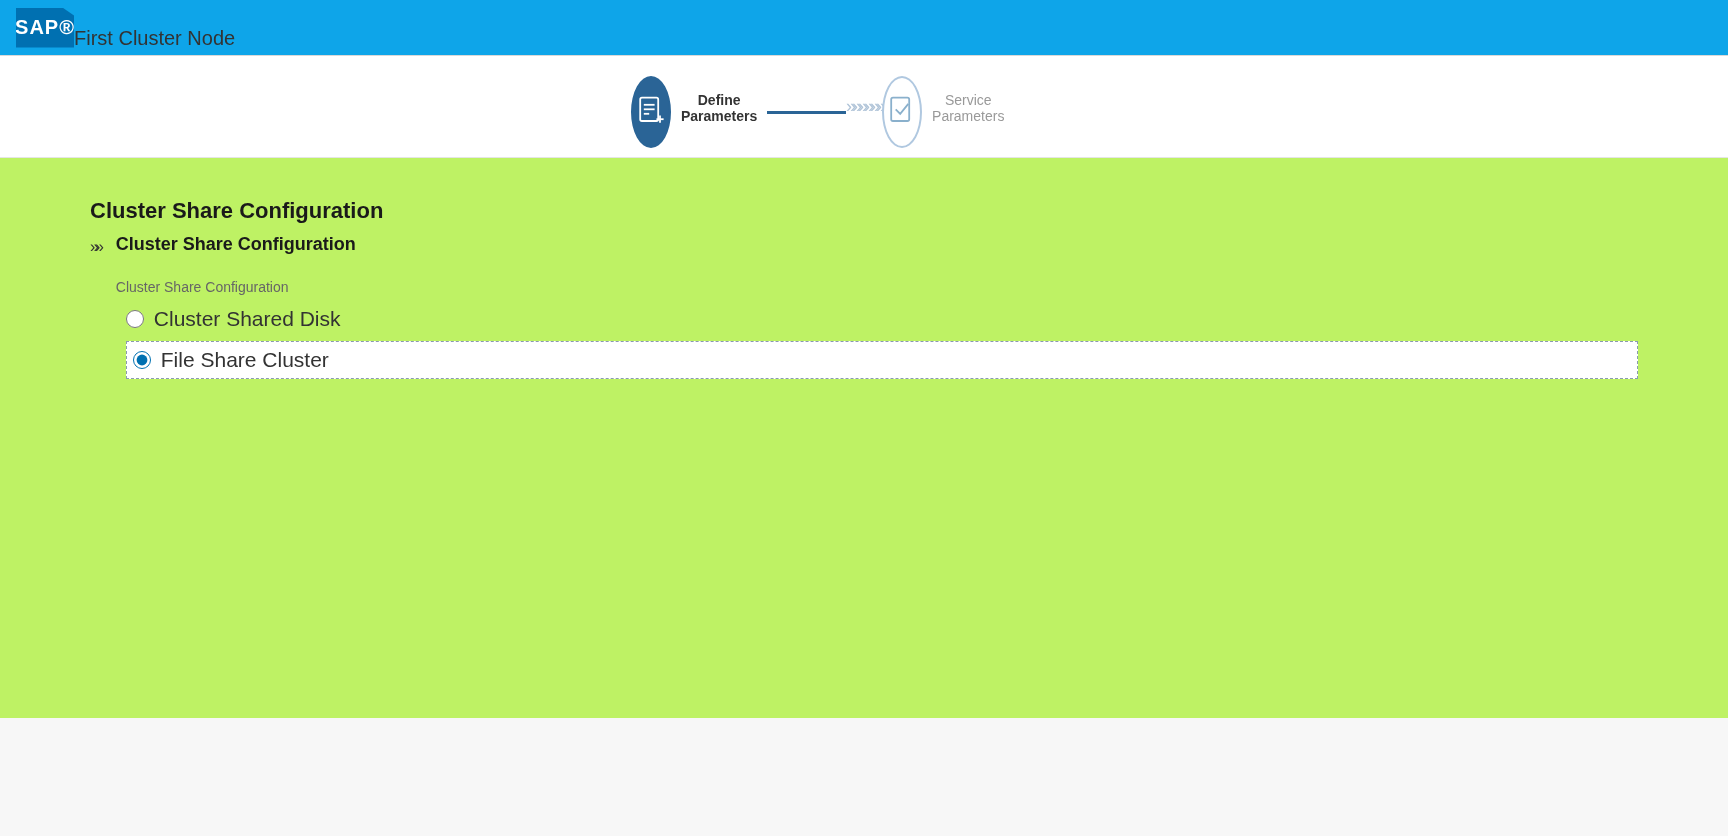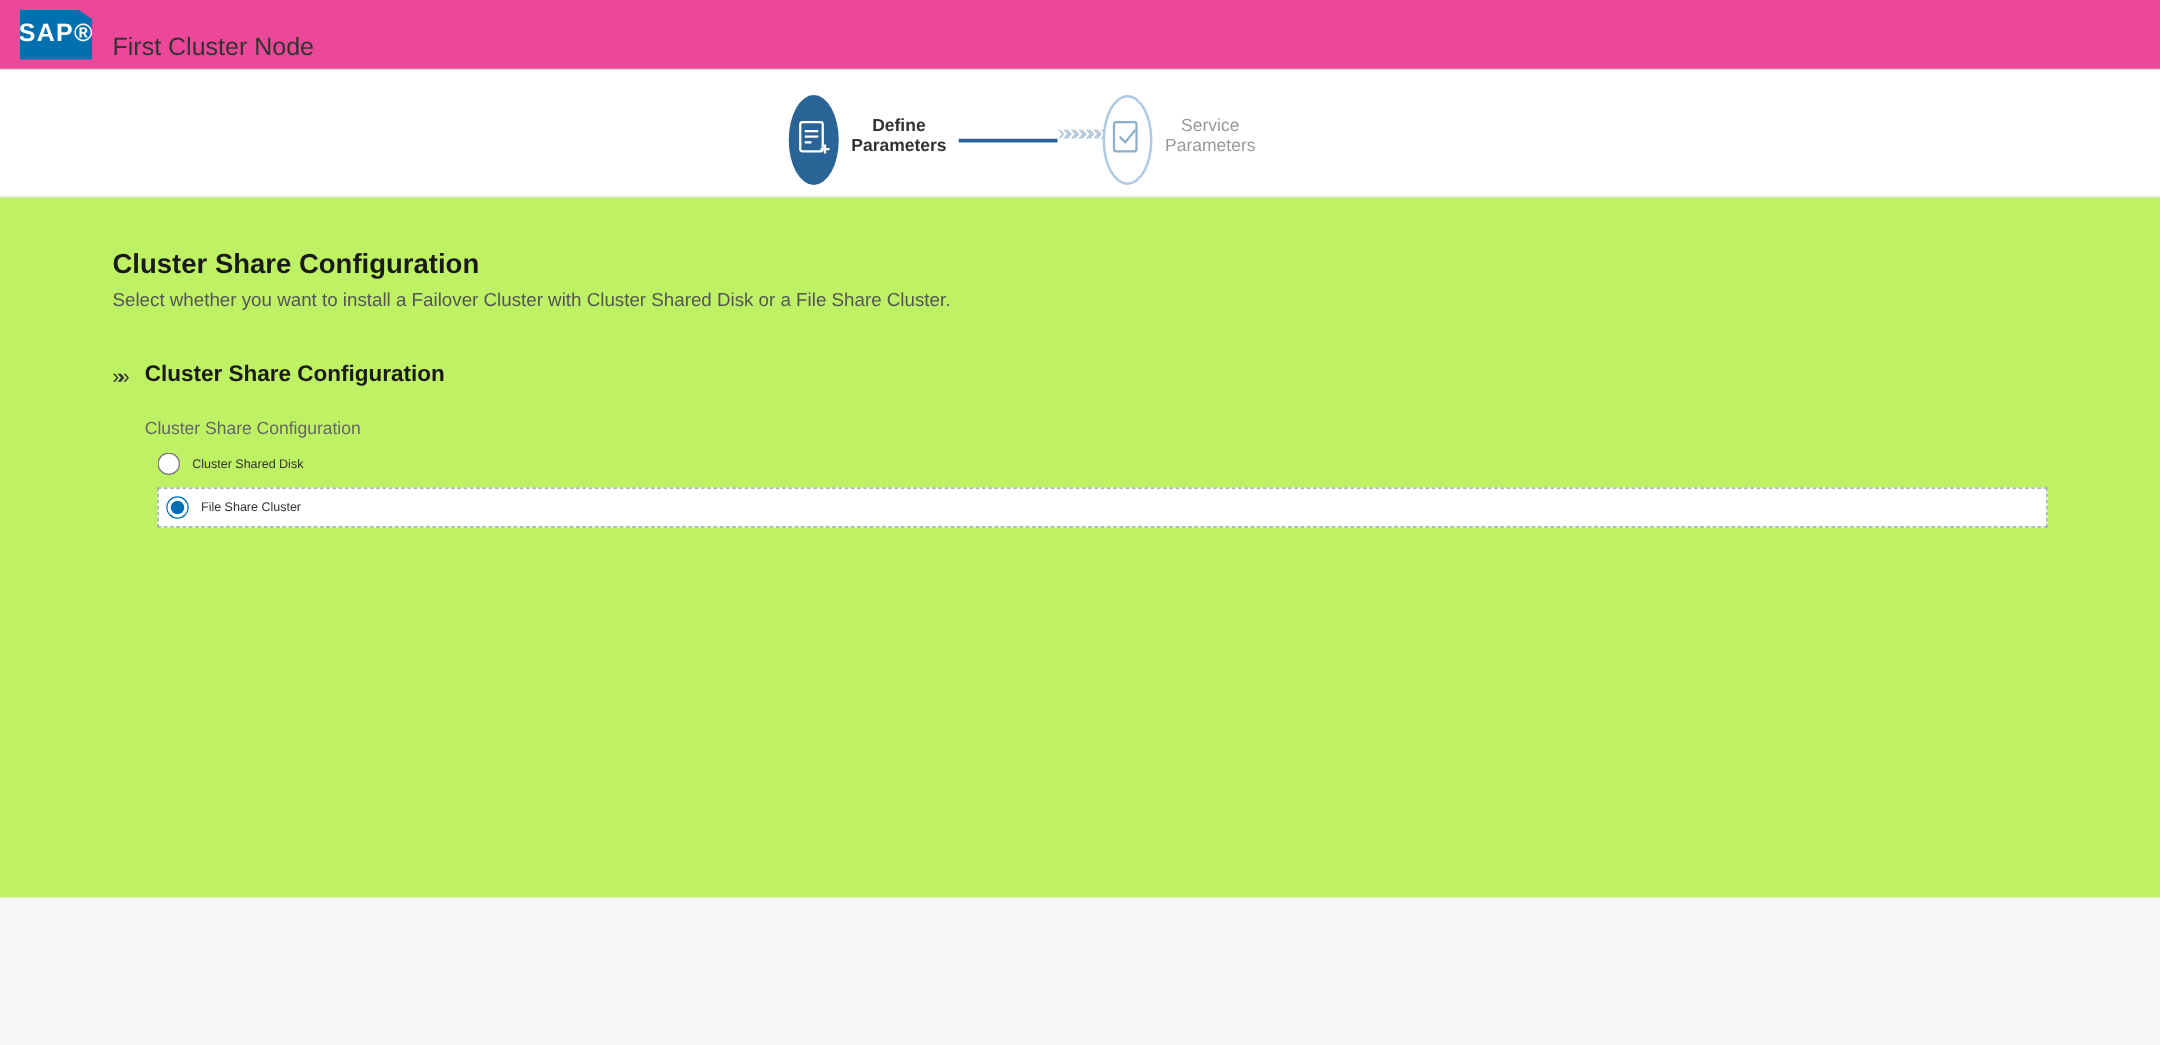--- a/index.html
+++ b/index.html
@@ -5,27 +5,26 @@
     * { box-sizing: border-box; margin: 0; padding: 0; }
     body {
       font-family: '72', Arial, sans-serif;
       background: #f7f7f7;
       min-height: 836px;
       color: #333;
     }
 
     
     .header {
-      background: #ec4899;
+      background: #0ea5e9;
       border-bottom: 1px solid #d9d9d9;
       height: 56px;
       display: flex;
       align-items: center;
       padding: 0 16px;
-      gap: 16px;
     }
     .sap-logo {
       width: 58px;
       height: 40px;
       background: #0070b1;
       clip-path: polygon(0 0, 80% 0, 100% 20%, 100% 100%, 0 100%);
       display: flex;
       align-items: center;
       justify-content: center;
       color: white;
@@ -174,21 +173,21 @@
     }
 
     .radio-item input[type="radio"] {
       width: 18px;
       height: 18px;
       accent-color: #0070b1;
       cursor: pointer;
     }
 
     .radio-item-label {
-      font-size: 10px;
+      font-size: 21px;
       color: #333;
     }
 
     .radio-selected-box {
       border: 1.5px dashed #8a9bb0;
       padding: 6px 12px 6px 6px;
       display: inline-flex;
       align-items: center;
       gap: 10px;
       background: white;
@@ -244,21 +243,20 @@
     </div>
     <div class="step-label">Service Parameters</div>
     <div class="step-underline"></div>
   </div>
 
 </div>
 
 <div class="main-content">
 
   <h1 class="page-title">Cluster Share Configuration</h1>
-  <p class="page-subtitle">Select whether you want to install a Failover Cluster with Cluster Shared Disk or a File Share Cluster.</p>
 
   <div class="section-container">
     <div class="section-arrows">»»</div>
     <div class="section-content">
 
       <h2 class="section-title">Cluster Share Configuration</h2>
 
       <p class="field-label">Cluster Share Configuration</p>
 
       <div class="radio-group">

